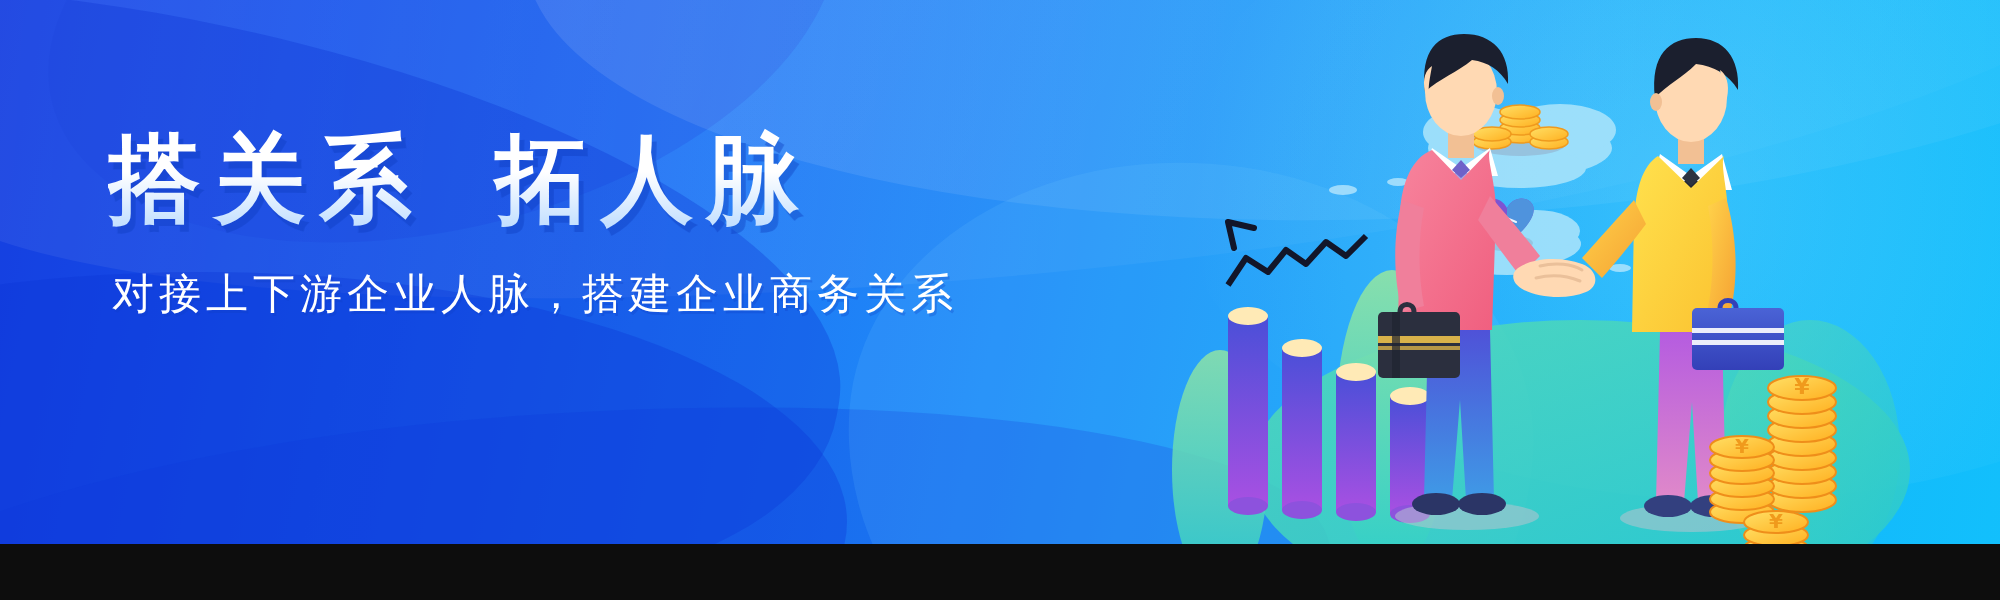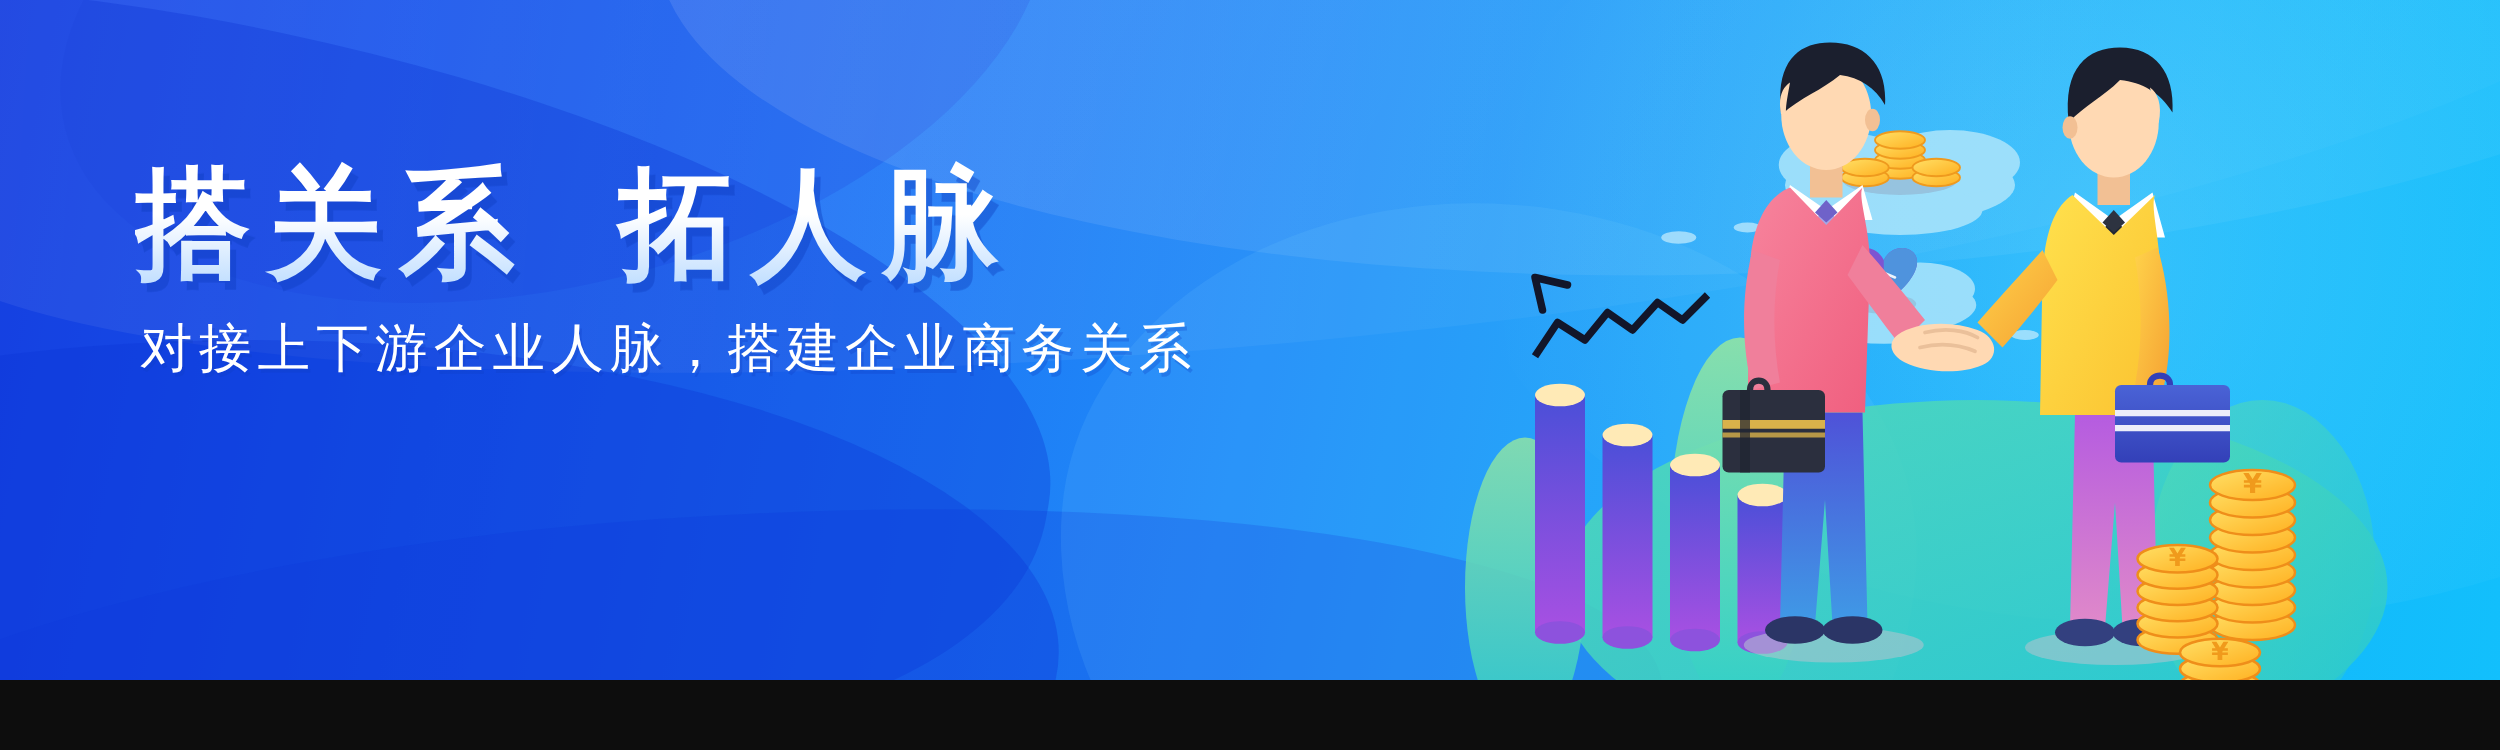--- a/index.html
+++ b/index.html
@@ -125,21 +125,21 @@
     color: transparent;
     -webkit-text-fill-color: transparent;
     filter: drop-shadow(5px 7px 0px rgba(12,60,190,0.40));
     white-space: nowrap;
     font-family: "DejaVu Sans", "Liberation Sans", sans-serif;
     transform: scaleX(0.96);
     transform-origin: left center;
   }
   .headline .gap { letter-spacing: 40px; }
   .subline {
-    margin: 19px 0 0 4px;
+    margin: 34px 0 0 4px;
     font-size: 42px;
     font-weight: 400;
     letter-spacing: 5px;
     color: #ffffff;
     white-space: nowrap;
     text-shadow: 2px 3px 0 rgba(14,62,195,0.28);
     font-family: "DejaVu Sans", "Liberation Sans", sans-serif;
   }
 
   

